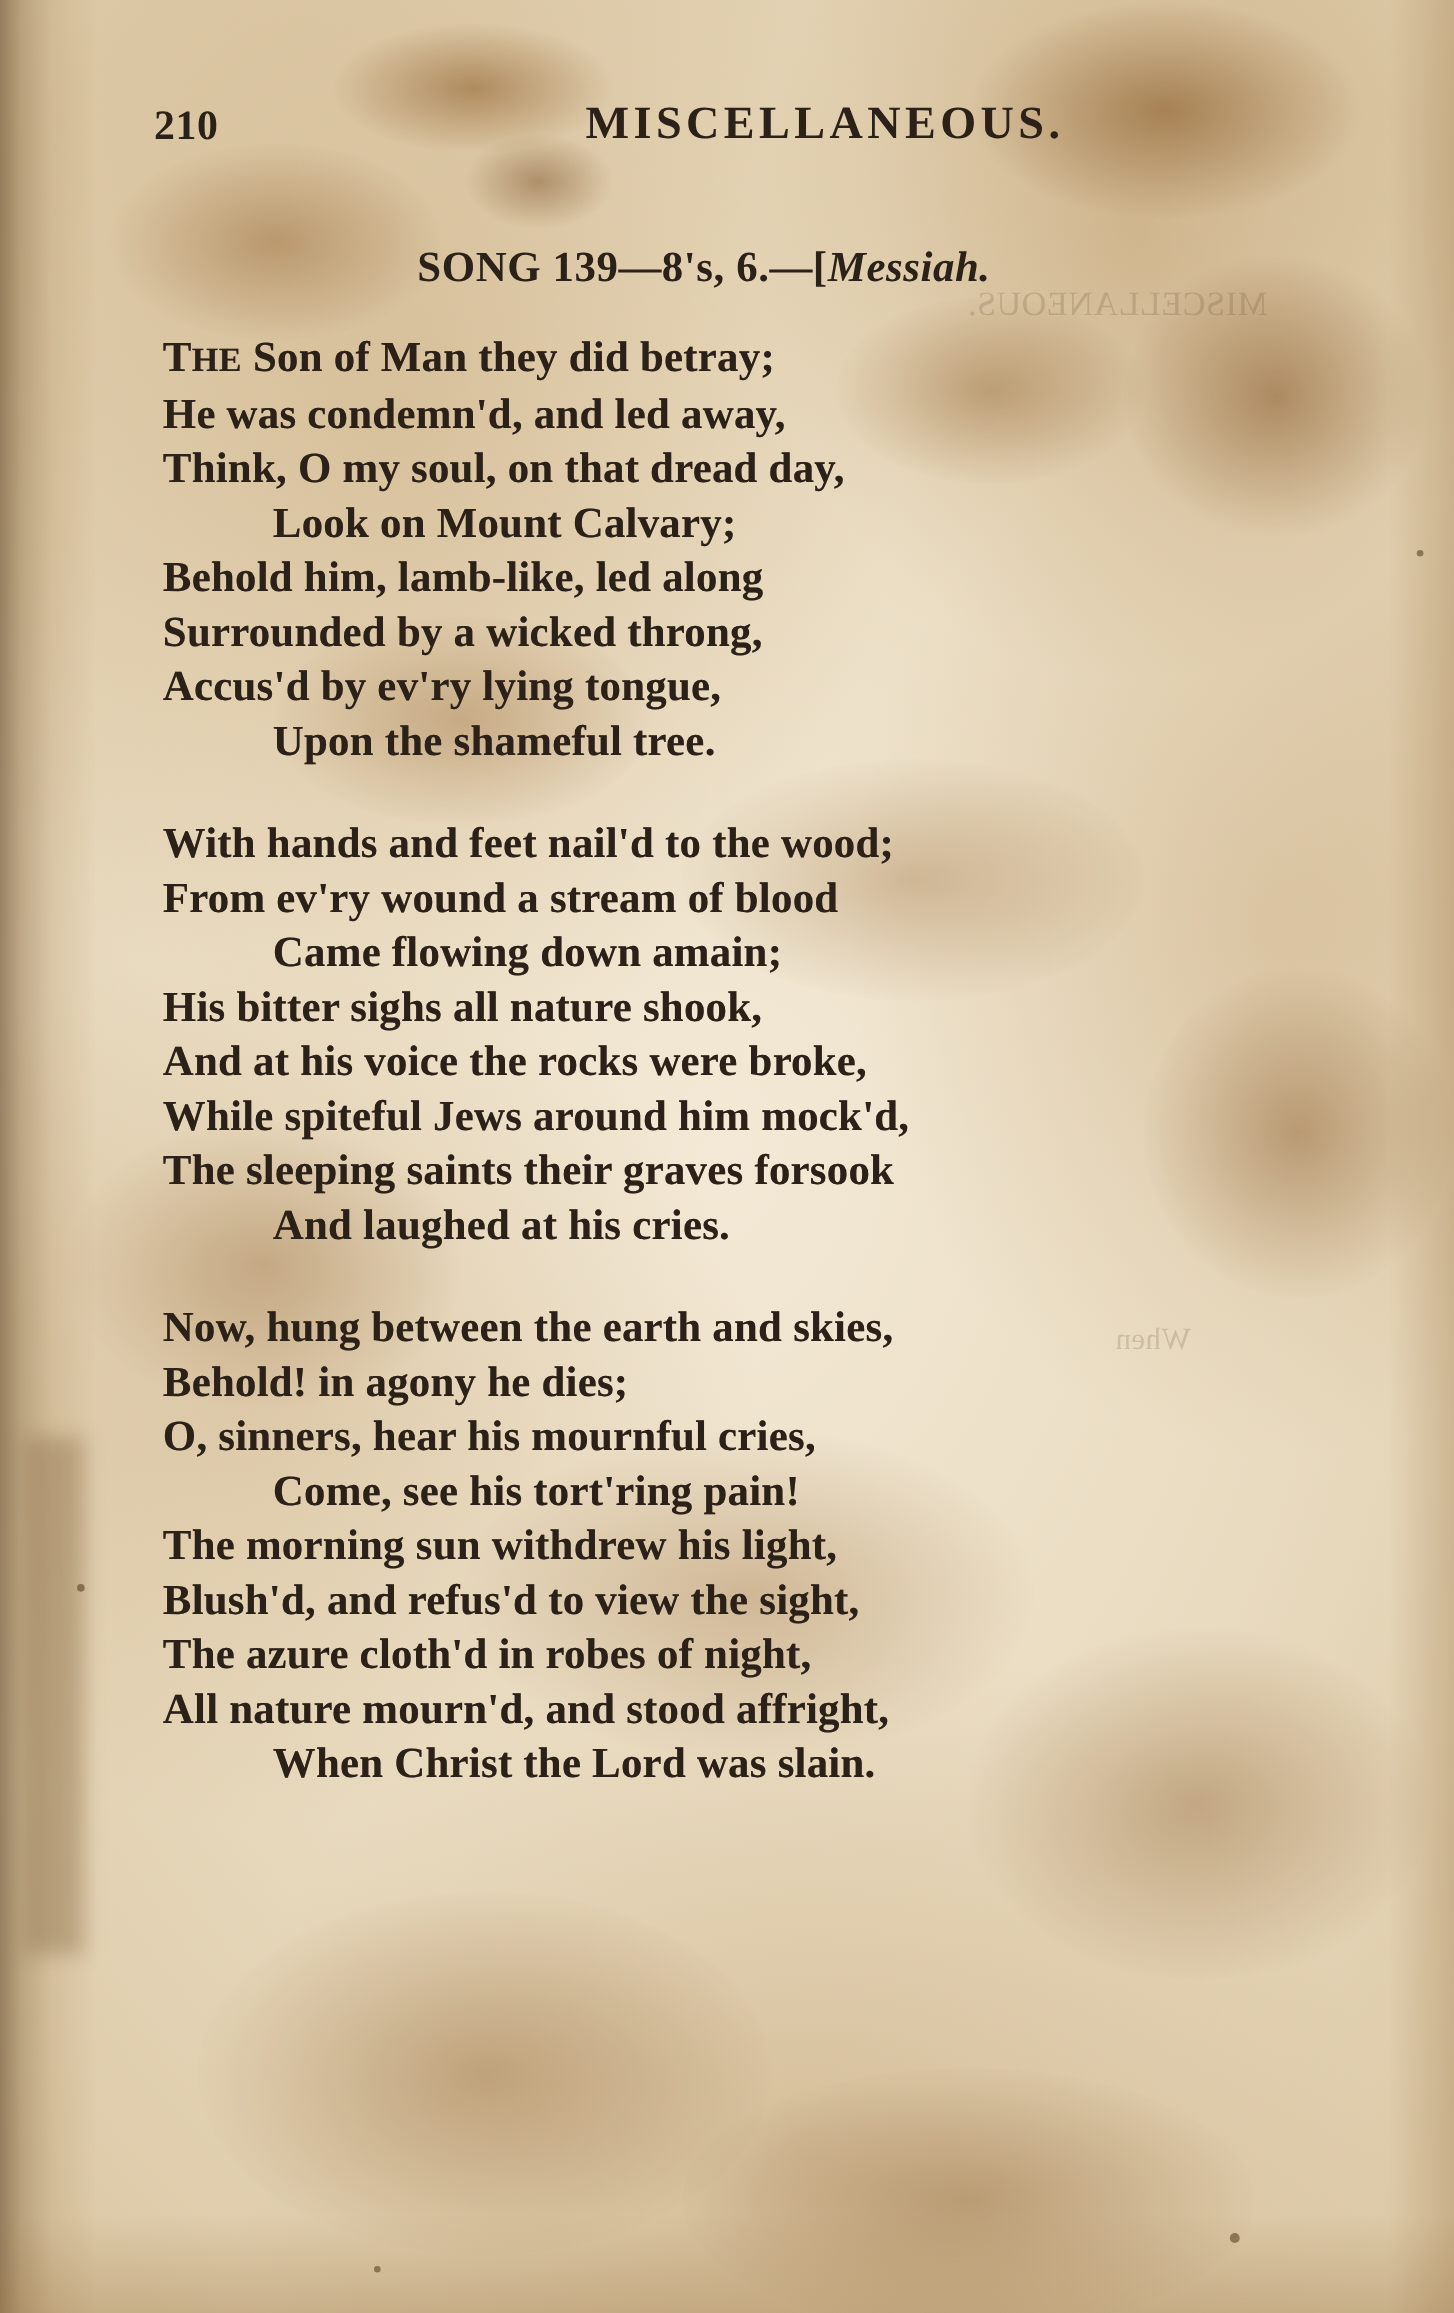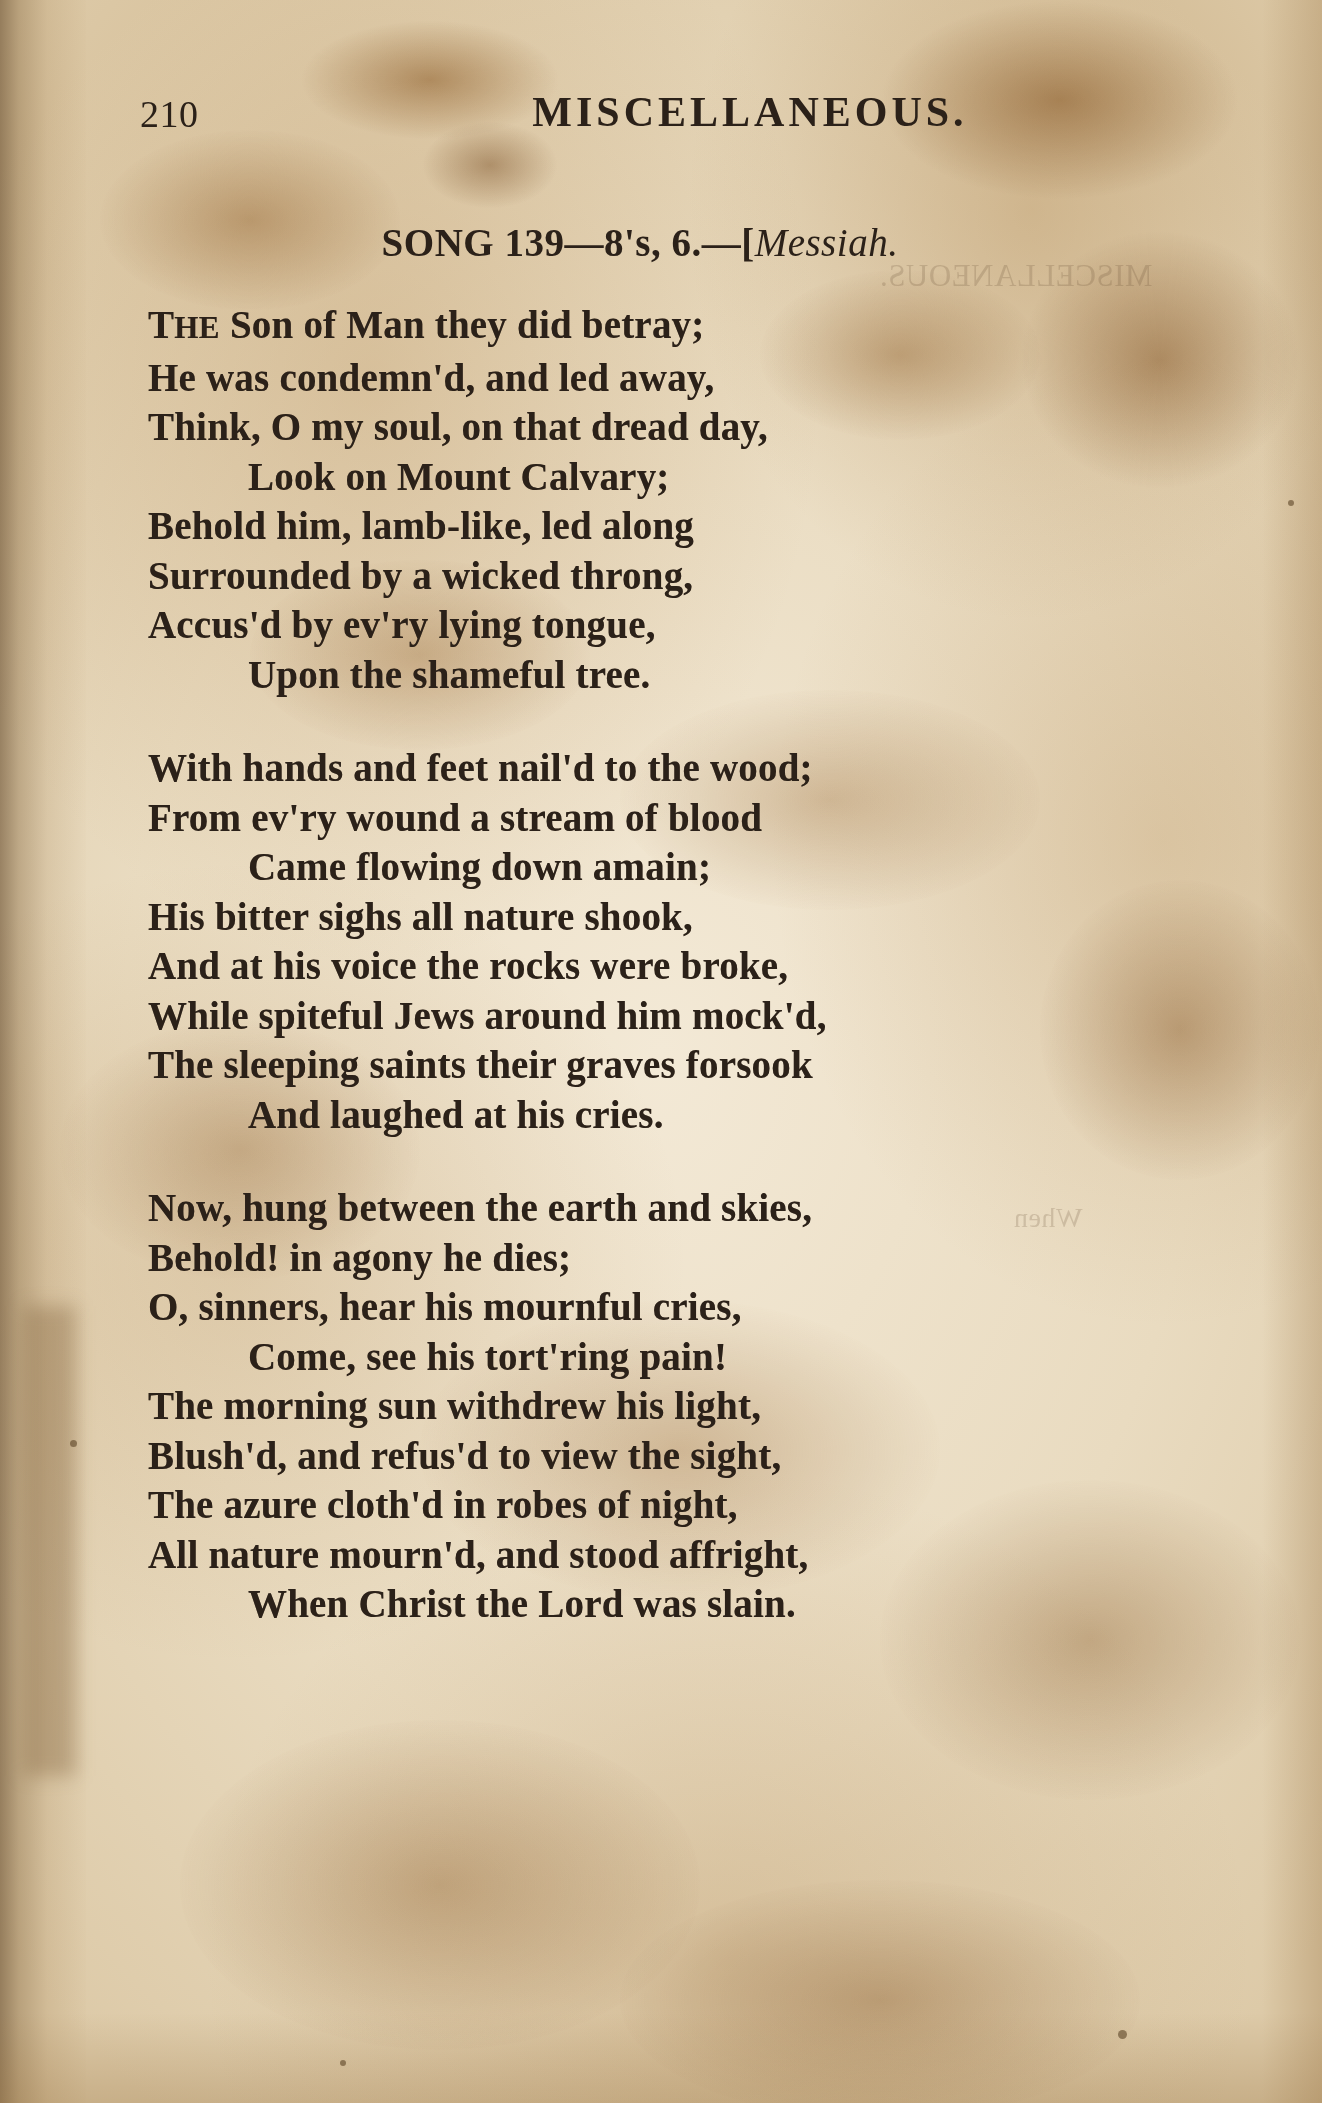--- a/index.html
+++ b/index.html
@@ -108,21 +108,21 @@
     position: absolute;
     top: 88px;
     left: 140px;
     width: 1000px;
     height: 48px;
   }
   .folio {
     position: absolute;
     left: 0; top: 4px;
     font-size: 38px;
-    font-weight: normal;
+    font-weight: bold;
     letter-spacing: 0.5px;
   }
   .running-head {
     position: absolute;
     left: 260px;
     top: 0;
     width: 700px;
     text-align: center;
     font-size: 42px;
     font-weight: bold;
@@ -135,21 +135,21 @@
     left: 140px;
     width: 1000px;
     text-align: center;
     font-size: 39px;
     font-weight: bold;
     letter-spacing: 0.5px;
     white-space: nowrap;
   }
   .song-heading .tune {
     font-style: italic;
-    font-weight: normal;
+    font-weight: bold;
   }
 
   .stanzas {
     position: absolute;
     top: 300px;
     left: 148px;
     width: 1010px;
   }
   .stanza {
     margin-bottom: 44px;

